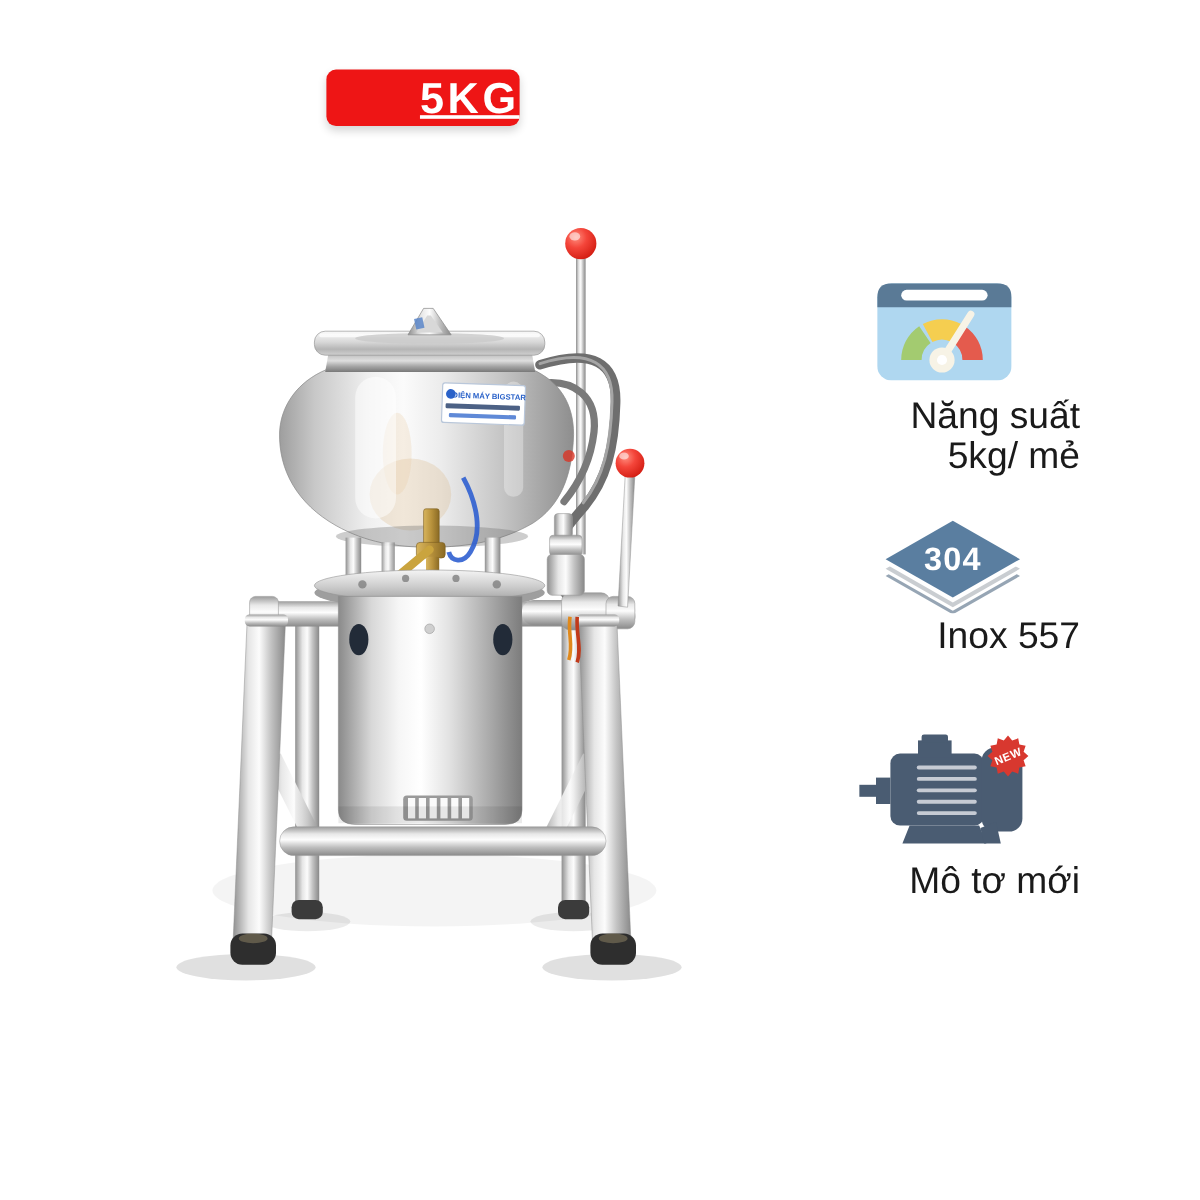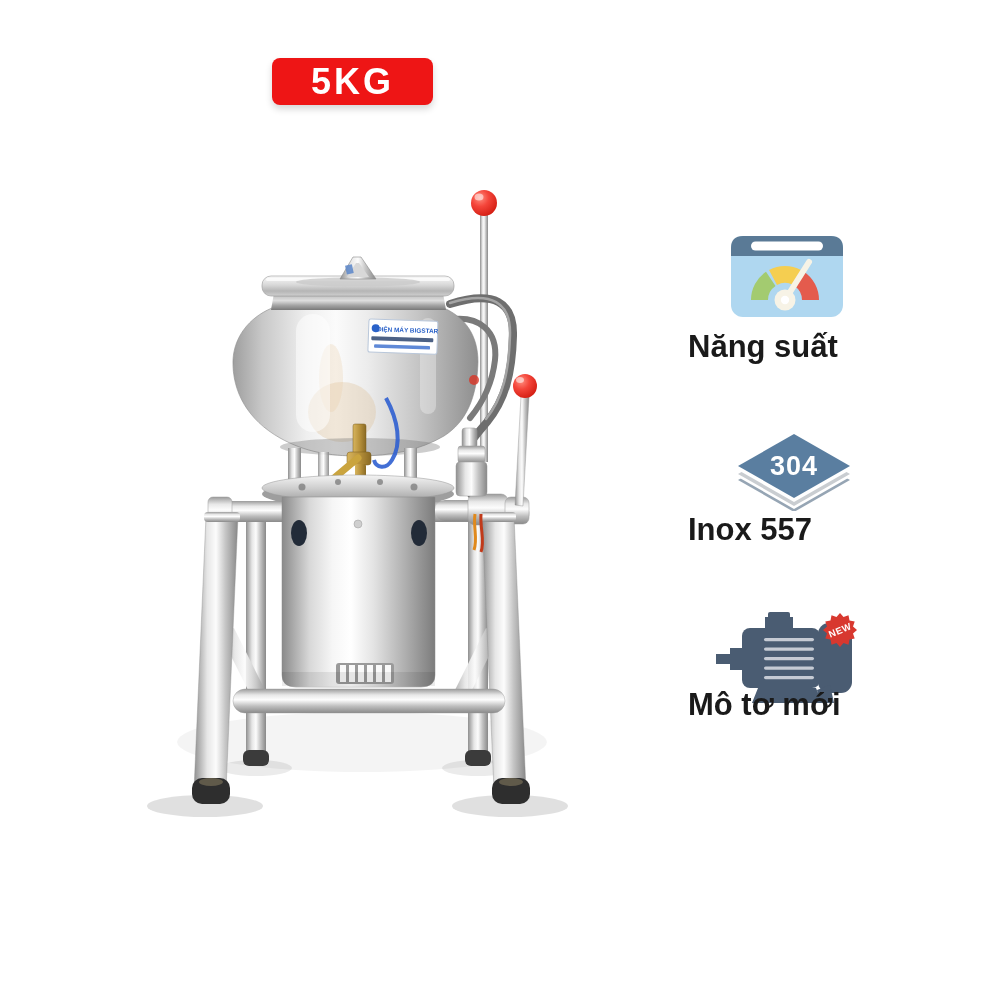--- a/index.html
+++ b/index.html
@@ -1,24 +1,24 @@
 <!DOCTYPE html>
 <html><head>
 <meta charset="utf-8">
 <style>
   html,body{margin:0;padding:0;background:#fff;}
   .page{position:relative;width:1000px;height:1000px;background:#fff;overflow:hidden;
         font-family:"Liberation Sans","DejaVu Sans",sans-serif;color:#1a1a1a;}
   .abs{position:absolute;}
   
   .badge{left:272px;top:58px;width:161px;height:47px;background:#EE1515;border-radius:8px;
-         display:flex;align-items:center;justify-content:center;color:#fff;font-size:36px;
-         font-weight:bold;letter-spacing:3px;box-shadow:0 4px 7px rgba(0,0,0,.16);}
+         display:flex;align-items:center;justify-content:flex-end;color:#fff;font-size:36px;
+         font-weight:bold;letter-spacing:3px;box-shadow:0 4px 7px rgba(0,0,0,.16);text-decoration:underline;}
   
-  .feat-text{left:688px;width:212px;text-align:left;font-size:31px;line-height:33px;color:#1a1a1a;font-weight:bold;}
+  .feat-text{left:688px;width:212px;text-align:right;font-size:31px;line-height:33px;color:#1a1a1a;}
   .icon-box{display:block;}
   svg text{font-family:"Liberation Sans","DejaVu Sans",sans-serif;}
 </style>
 </head>
 <body>
 
 <div class="page">
 
   <svg class="abs" style="left:0;top:0" width="1000" height="1000" viewBox="0 0 1000 1000">
     <defs>
@@ -222,20 +222,21 @@
     <rect x="20" y="5.5" width="72" height="9" rx="4.5" fill="#fff"></rect>
     <path d="M20,64 A34,34 0 0 1 35,35.8 L44.5,49.9 A17,17 0 0 0 37,64 Z" fill="#A3CB70"></path>
     <path d="M38,34 A34,34 0 0 1 70,34 L62,49 A17,17 0 0 0 46,49 Z" fill="#F5CE50"></path>
     <path d="M73,35.8 A34,34 0 0 1 88,64 L71,64 A17,17 0 0 0 63.5,49.9 Z" fill="#E45B4D"></path>
     <line x1="54" y1="64" x2="78" y2="26" stroke="#F7F3E6" stroke-width="6" stroke-linecap="round"></line>
     <circle cx="54" cy="64" r="10.5" fill="#F7F3E6"></circle>
     <circle cx="54" cy="64" r="4.2" fill="#fff"></circle>
   </svg>
   <div class="abs feat-text" style="top:330px">
     <div>Năng suất</div>
+    <div>5kg/ mẻ</div>
   </div>
 
   <svg class="abs icon-box" style="left:734px;top:431px" width="120" height="80" viewBox="0 0 120 80">
     <polygon points="60,17 116,49 60,81 4,49" fill="#96A5B4"></polygon>
     <polygon points="60,14 116,46 60,78 4,46" fill="#FFFFFF"></polygon>
     <polygon points="60,11 116,43 60,75 4,43" fill="#C9CDD1"></polygon>
     <polygon points="60,7 116,39 60,71 4,39" fill="#FFFFFF"></polygon>
     <polygon points="60,3 116,35 60,67 4,35" fill="#5A7EA0"></polygon>
     <text x="60" y="44" text-anchor="middle" font-size="27" font-weight="bold" fill="#fff" letter-spacing="1">304</text>
   </svg>
@@ -257,15 +258,15 @@
       <rect x="48" y="37.5" width="50" height="3.2" rx="1.6"></rect>
       <rect x="48" y="47" width="50" height="3.2" rx="1.6"></rect>
       <rect x="48" y="56.5" width="50" height="3.2" rx="1.6"></rect>
       <rect x="48" y="66" width="50" height="3.2" rx="1.6"></rect>
     </g>
     <g>
       <polygon fill="#D8382F" points="141,20 137,23.5 138.7,28.5 133.5,29.5 132.5,34.7 127.5,33 124,37 120.5,33 115.5,34.7 114.5,29.5 109.3,28.5 111,23.5 107,20 111,16.5 109.3,11.5 114.5,10.5 115.5,5.3 120.5,7 124,3 127.5,7 132.5,5.3 133.5,10.5 138.7,11.5 137,16.5"></polygon>
       <text x="124" y="23.5" text-anchor="middle" font-size="9.5" font-weight="bold" fill="#fff" transform="rotate(-22 124 20)" letter-spacing=".5">NEW</text>
     </g>
   </svg>
-  <div class="abs feat-text" style="top:688px">Mô tơ mới</div>
+  <div class="abs feat-text" style="top:717px">Mô tơ mới</div>
 
 </div>
 
 </body></html>

